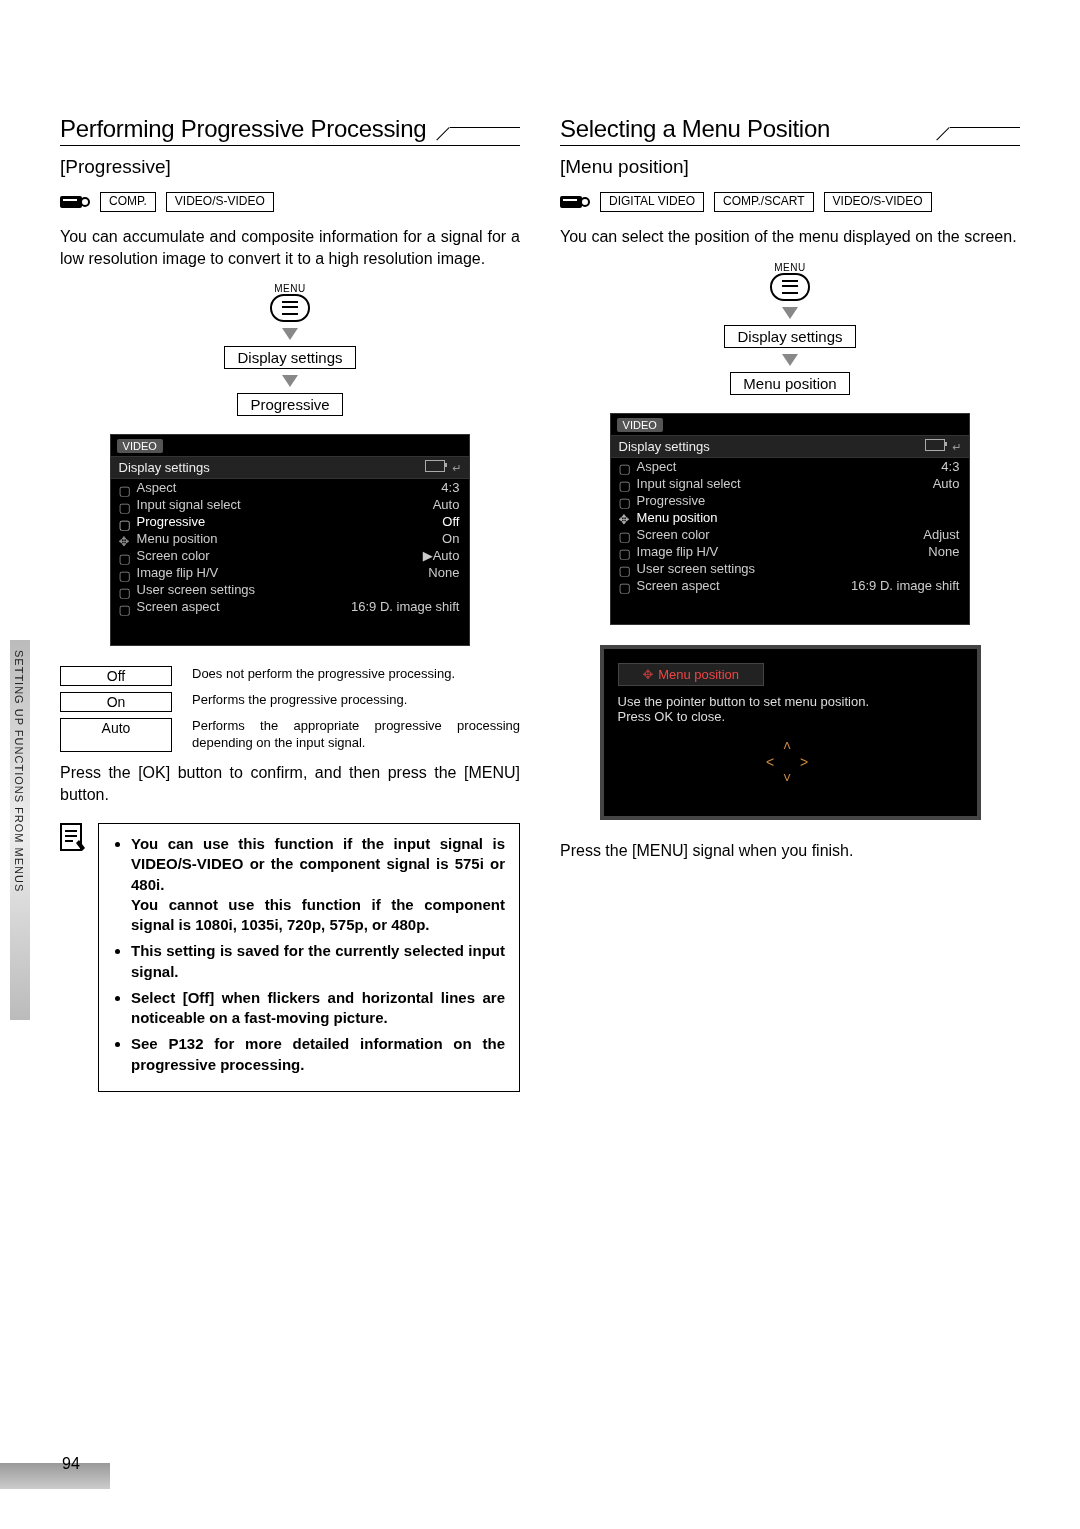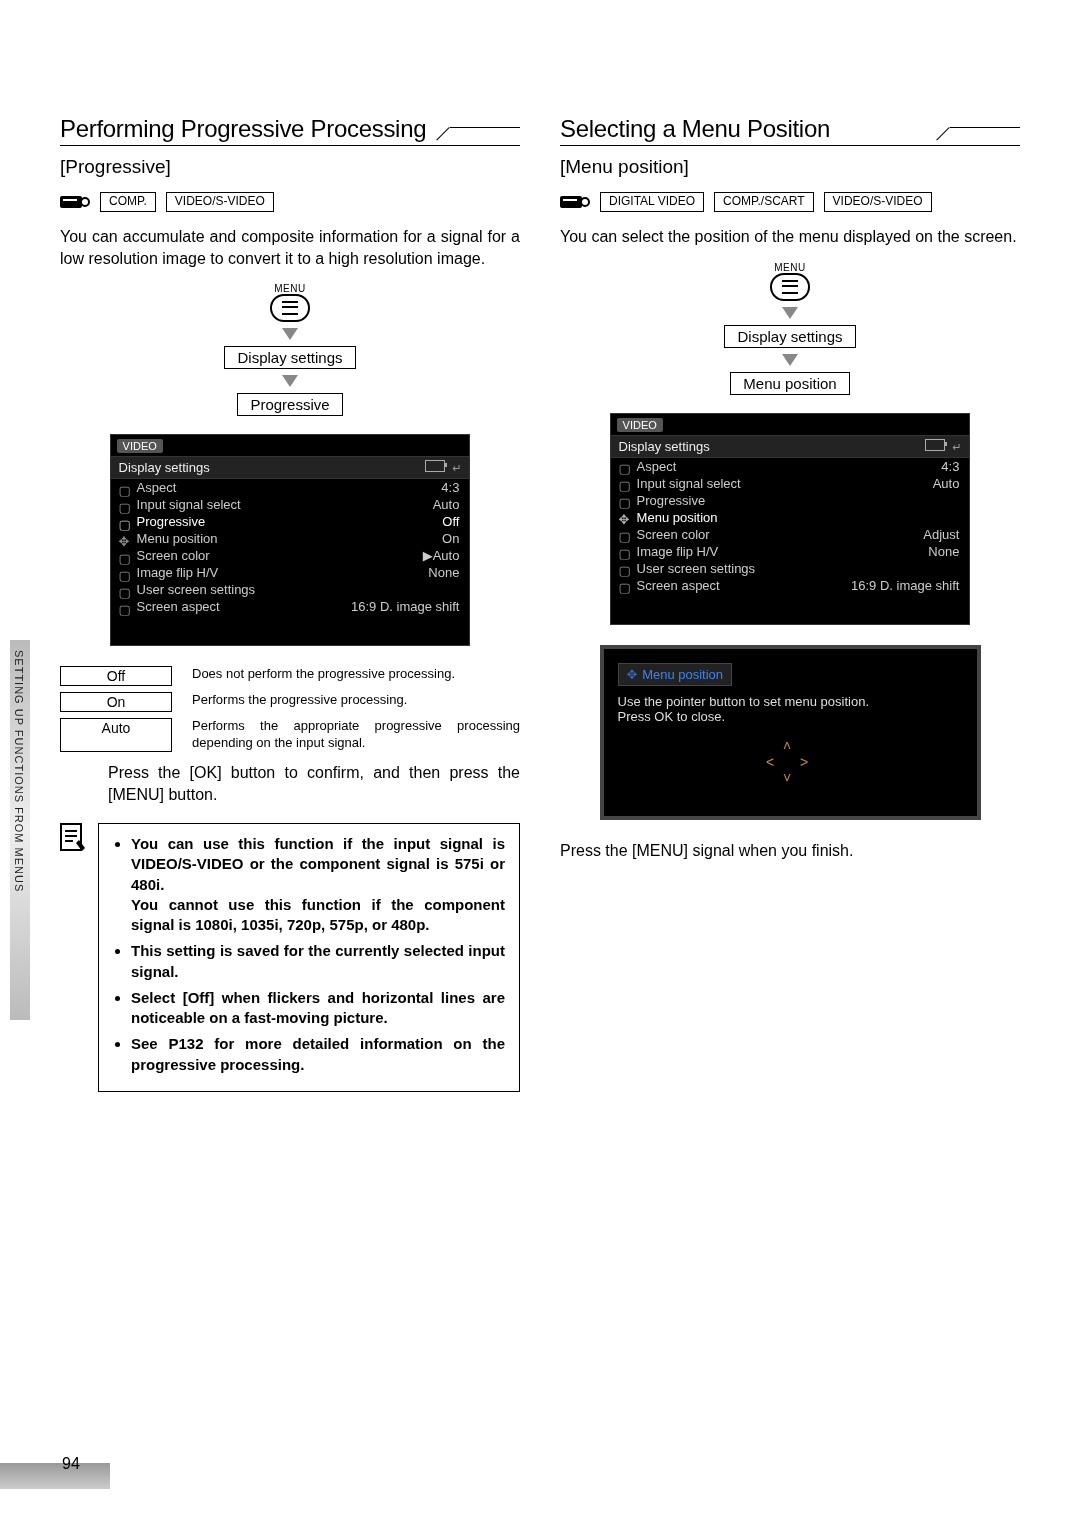--- a/index.html
+++ b/index.html
@@ -177,22 +177,22 @@
     background:#000;
     border:4px solid #444;
     width:75%;
     margin: 20px auto;
     padding:14px 14px 30px 14px;
     color:#ddd;
     font-size:13px;
   }
   .popup .p-head {
     background:#222;
-    color:#3b82f6;
-    padding:3px 8px;
+    color:#ef4444;
+    padding:3px 24px;
     border:1px solid #444;
     display:inline-block;
     margin-bottom:8px;
   }
   .popup .p-arrows {
     text-align:center;
     margin-top:14px;
     color:#c84;
     font-size:14px;
     letter-spacing:6px;
@@ -387,21 +387,21 @@
         <div class="opt-row">
           <div class="opt-box">On</div>
           <div class="opt-desc">Performs the progressive processing.</div>
         </div>
         <div class="opt-row">
           <div class="opt-box">Auto</div>
           <div class="opt-desc">Performs the appropriate progressive processing depending on the input signal.</div>
         </div>
       </div>
 
-      <div class="para" style="margin-top:4px;margin-left:48px;">Press the [OK] button to confirm, and then press the [MENU] button.</div>
+      <div class="para" style="margin-top:4px;">Press the [OK] button to confirm, and then press the [MENU] button.</div>
 
       <div class="note-wrap">
         <div class="note-icon">
           <svg viewBox="0 0 26 30">
               <rect x="1" y="1" width="20" height="26" fill="none" stroke="#000" stroke-width="2"></rect>
               <path d="M5 8h12M5 13h12M5 18h8" stroke="#000" stroke-width="2"></path>
               <path d="M16 20l6 8 3-3-6-8z" fill="#000"></path>
             </svg>
         </div>
         <div class="note-box">

